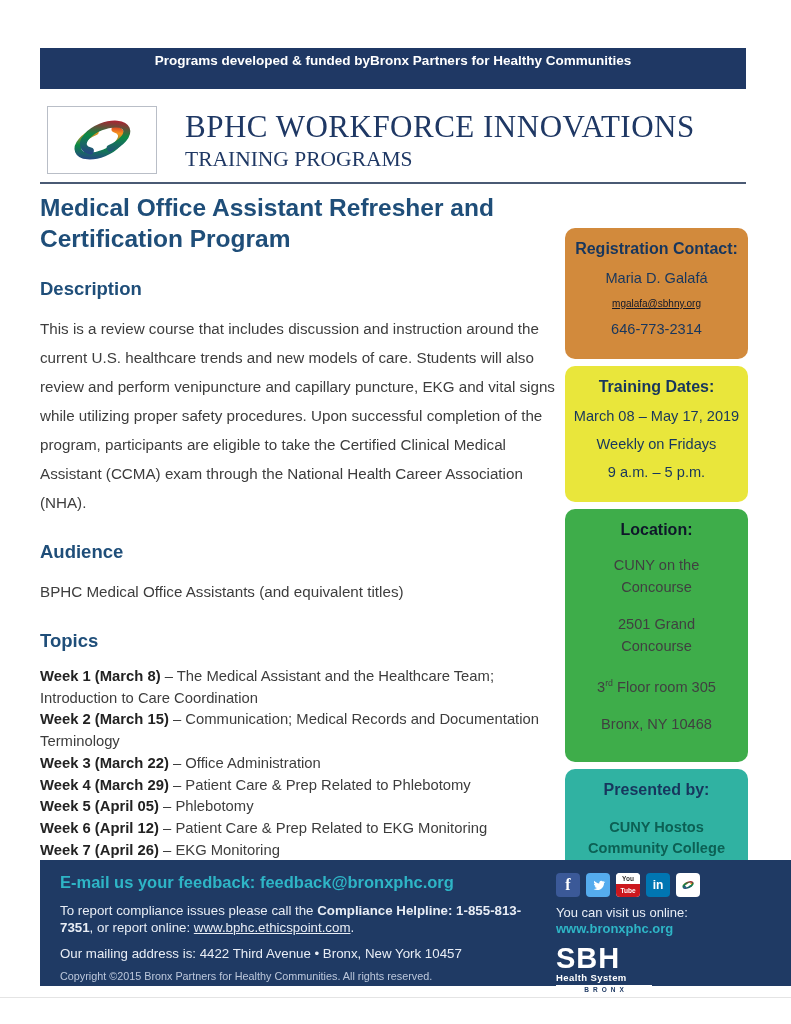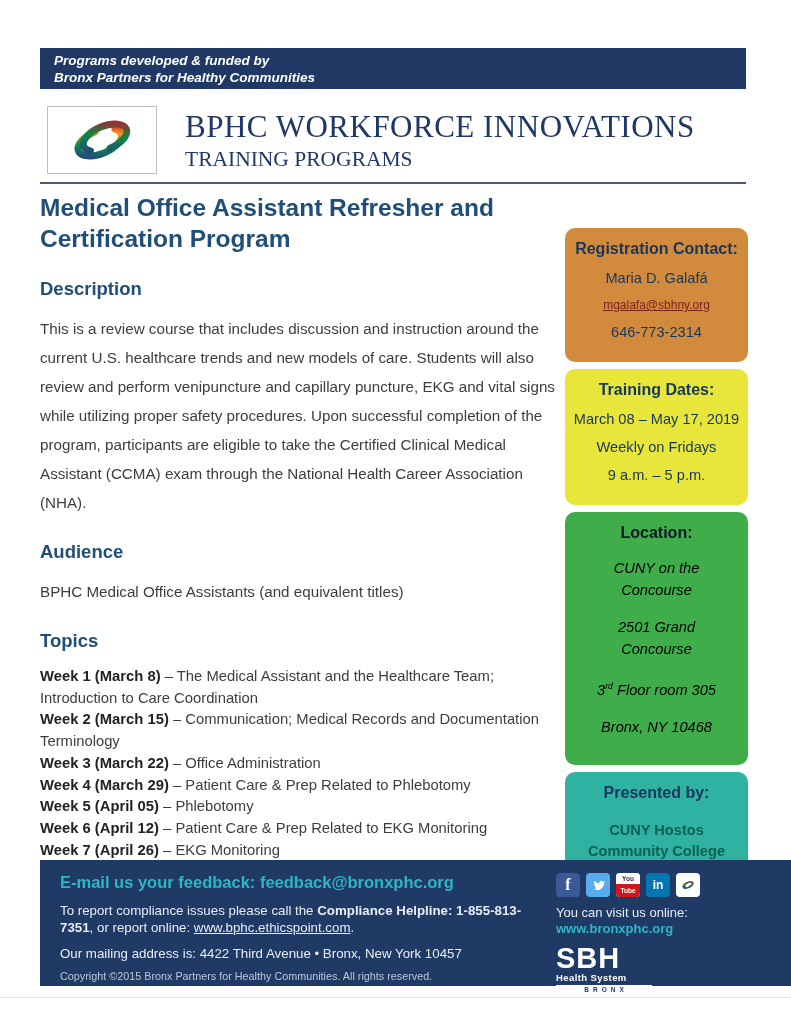--- a/index.html
+++ b/index.html
@@ -1,22 +1,22 @@
 <!DOCTYPE html>
 <html><head>
 <meta charset="utf-8">
 <style>
   html,body{margin:0;padding:0;background:#888;}
   .page{position:relative;width:791px;height:1024px;background:#fff;margin:0 auto;
         font-family:"Liberation Sans",sans-serif;overflow:hidden;}
 
   
   .banner{position:absolute;left:40px;top:48px;width:706px;height:41px;background:#1F3864;
-          color:#fff;font-style:italic;font-weight:bold;font-size:13.5px;line-height:17px;
-          padding:4px 14px;box-sizing:border-box;display:flex;flex-direction:column;justify-content:center;}
+          color:#fff;font-weight:bold;font-size:13.5px;line-height:17px;
+          padding:4px 14px;box-sizing:border-box;display:flex;flex-direction:row;justify-content:center;}
 
   
   .brand{position:absolute;left:47px;top:106px;display:flex;align-items:center;gap:28px;}
   .logobox{width:108px;height:66px;border:1px solid #B9BEC7;background:#fff;
            display:flex;align-items:center;justify-content:center;}
   .brandtitle{font-family:"Liberation Serif",serif;font-size:31px;color:#1F3864;letter-spacing:.5px;}
   .brandsub{font-family:"Liberation Serif",serif;font-size:21.5px;color:#1F3864;margin-top:2px;}
   .rule{position:absolute;left:40px;top:182px;width:706px;height:2px;background:#4A5A74;}
 
   
@@ -26,23 +26,23 @@
   .bodytext{font-size:15.2px;color:#3D3D3D;line-height:29px;margin:0;}
   .topics{margin-top:2px;}
   .topic{font-size:14.8px;color:#3D3D3D;line-height:21.7px;}
   .topic strong{color:#222;}
 
   
   .sidebar{position:absolute;left:565px;top:228px;width:183px;display:flex;flex-direction:column;gap:7px;}
   .box{border-radius:10px;padding:12px 6px 10px;text-align:center;box-sizing:border-box;}
   .boxhead{font-weight:bold;font-size:16px;color:#17365D;margin-bottom:6px;}
   .boxline{font-size:14.6px;color:#17365D;margin:12px 0;}
-  .boxlink{display:block;font-size:12px;color:#7f1d1d;text-decoration:underline;margin:12px 0;cursor:pointer;}
+  .boxlink{display:block;font-size:10px;color:#0f172a;text-decoration:underline;margin:12px 0;cursor:pointer;}
   .box-green .boxhead{color:#0f172a;margin-bottom:12px;}
-  .box-green .boxline{color:#000000;margin:16px;line-height:21.5px;font-style:italic;}
+  .box-green .boxline{color:#404040;margin:16px;line-height:21.5px;}
   .box-teal{padding-bottom:16px;}
   .box-teal .boxhead{margin-bottom:18px;}
   .box-teal .boxline{color:#0C6054;margin:0;line-height:21px;font-weight:bold;}
   sup{font-size:60%;}
 
   
   .footer{position:absolute;left:40px;top:860px;width:768px;height:126px;background:#1F3A64;
           padding:13px 20px;box-sizing:border-box;display:flex;color:#E8EDF5;}
   .f-left{flex:1;}
   .f-feedback{font-size:16.5px;font-weight:bold;color:#2EB5C6;margin-bottom:10px;}

